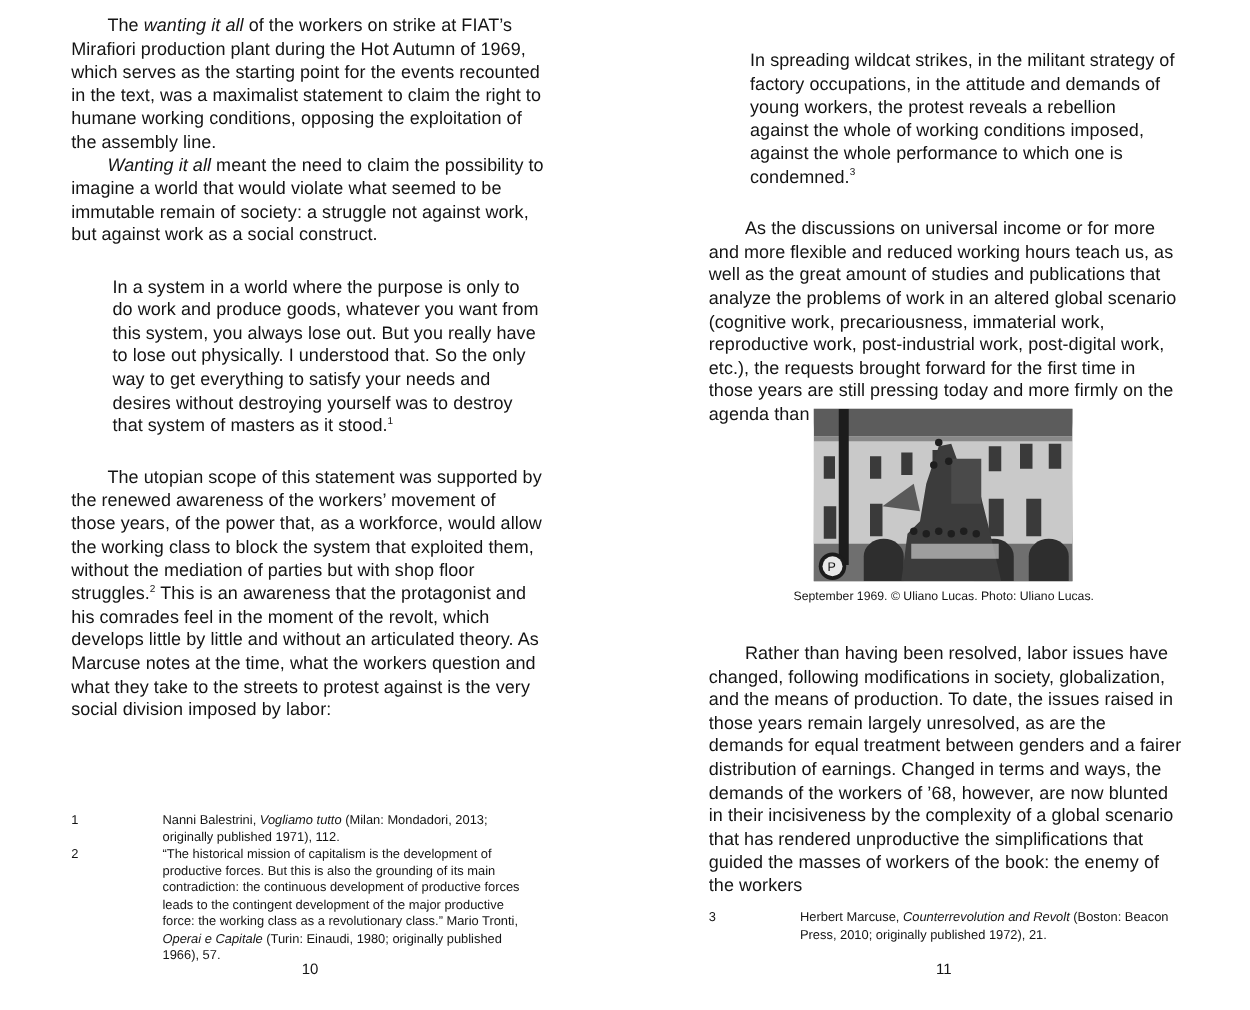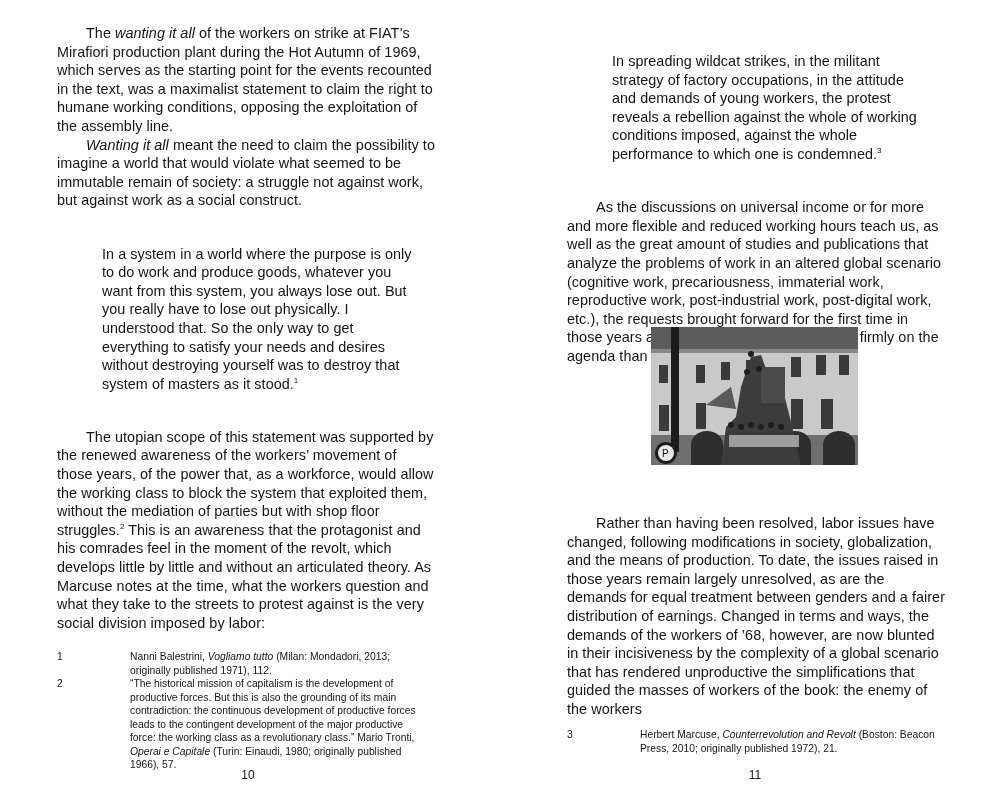--- a/index.html
+++ b/index.html
@@ -4,38 +4,38 @@
 <style>
   html, body { margin: 0; padding: 0; background: #ffffff; }
   body { width: 1000px; height: 808px; position: relative; overflow: hidden;
          font-family: "Liberation Sans", "DejaVu Sans", sans-serif; color: #141414; }
   .page { position: absolute; top: 0; height: 808px; }
   .page.left { left: 57px; width: 378px; }
   .page.right { left: 567px; width: 378px; }
   .body-text { font-size: 14.4px; line-height: 18.6px; letter-spacing: 0.05px; }
   .para { margin: 0; }
   .indent { text-indent: 29px; }
-  .quote { padding-left: 29px; margin: 16px; }
+  .quote { padding-left: 29px; margin: 4px; }
   .sup { font-size: 8px; vertical-align: super; line-height: 0; }
   .footnotes { position: absolute; font-size: 10.3px; line-height: 13.5px; }
   .fn { display: flex; }
   .fn-num { width: 30px; flex: 0 0 30px; }
   .fn-text { flex: 1; margin-left: 43px; }
   .pagenum { position: absolute; font-size: 12px; top: 768px; width: 40px; text-align: center; }
   .figure { position: absolute; left: 84px; top: 327px; width: 207px; }
   .photo { width: 207px; height: 138px; position: relative; overflow: hidden;
            background: linear-gradient(180deg, #555 0%, #6a6a6a 8%, #bdbdbd 12%, #cfcfcf 40%, #9a9a9a 70%, #3b3b3b 100%); }
   .caption { font-size: 9.8px; line-height: 13.6px; text-align: center; margin-top: 6px; width: 260px; margin-left: -26px; }
   em { font-style: italic; }
 </style>
 </head>
 <body>
 
 <div class="page left">
-  <div class="body-text" style="position:absolute; top:24px; width:378px;">
+  <div class="body-text" style="position:absolute; top:12px; width:378px;">
     <p class="para indent"><span>The </span><em>wanting it all</em><span> of the workers on strike at FIAT’s Mirafiori production plant during the Hot Autumn of 1969, which serves as the starting point for the events recounted in the text, was a maximalist statement to claim the right to humane working conditions, opposing the exploitation of the assembly line.</span></p>
     <p class="para indent"><em>Wanting it all</em><span> meant the need to claim the possibility to imagine a world that would violate what seemed to be immutable remain of society: a struggle not against work, but against work as a social construct.</span></p>
     <div style="height:18.6px"></div>
     <p class="quote"><span>In a system in a world where the purpose is only to do work and produce goods, whatever you want from this system, you always lose out. But you really have to lose out physically. I understood that. So the only way to get everything to satisfy your needs and desires without destroying yourself was to destroy that system of masters as it stood.</span><span class="sup">1</span></p>
     <div style="height:18.6px"></div>
     <p class="para indent"><span>The utopian scope of this statement was supported by the renewed awareness of the workers’ movement of those years, of the power that, as a workforce, would allow the working class to block the system that exploited them, without the mediation of parties but with shop floor struggles.</span><span class="sup">2</span><span> This is an awareness that the protagonist and his comrades feel in the moment of the revolt, which develops little by little and without an articulated theory. As Marcuse notes at the time, what the workers question and what they take to the streets to protest against is the very social division imposed by labor:</span></p>
   </div>
 
   <div class="footnotes" style="top:650px; width:360px;">
     <div class="fn">
@@ -100,20 +100,21 @@
             <circle cx="90" cy="100" r="3"></circle>
             <circle cx="100" cy="98" r="3"></circle>
           <circle cx="110" cy="100" r="3"></circle>
             <circle cx="120" cy="98" r="3"></circle>
             <circle cx="130" cy="100" r="3"></circle>
         </g>
         <rect x="78" y="108" width="70" height="12" fill="#e0e0e0" opacity="0.6"></rect>
       </svg>
     </div>
     <div class="caption">
+      <div>September 1969. © Uliano Lucas. Photo: Uliano Lucas.</div>
     </div>
   </div>
 
   <div class="body-text" style="position:absolute; top:514px; width:378px;">
     <p class="para indent">Rather than having been resolved, labor issues have changed, following modifications in society, globalization, and the means of production. To date, the issues raised in those years remain largely unresolved, as are the demands for equal treatment between genders and a fairer distribution of earnings. Changed in terms and ways, the demands of the workers of ’68, however, are now blunted in their incisiveness by the complexity of a global scenario that has rendered unproductive the simplifications that guided the masses of workers of the book: the enemy of the workers</p>
   </div>
 
   <div class="footnotes" style="top:728px; width:378px;">
     <div class="fn">
       <span class="fn-num">3</span>

